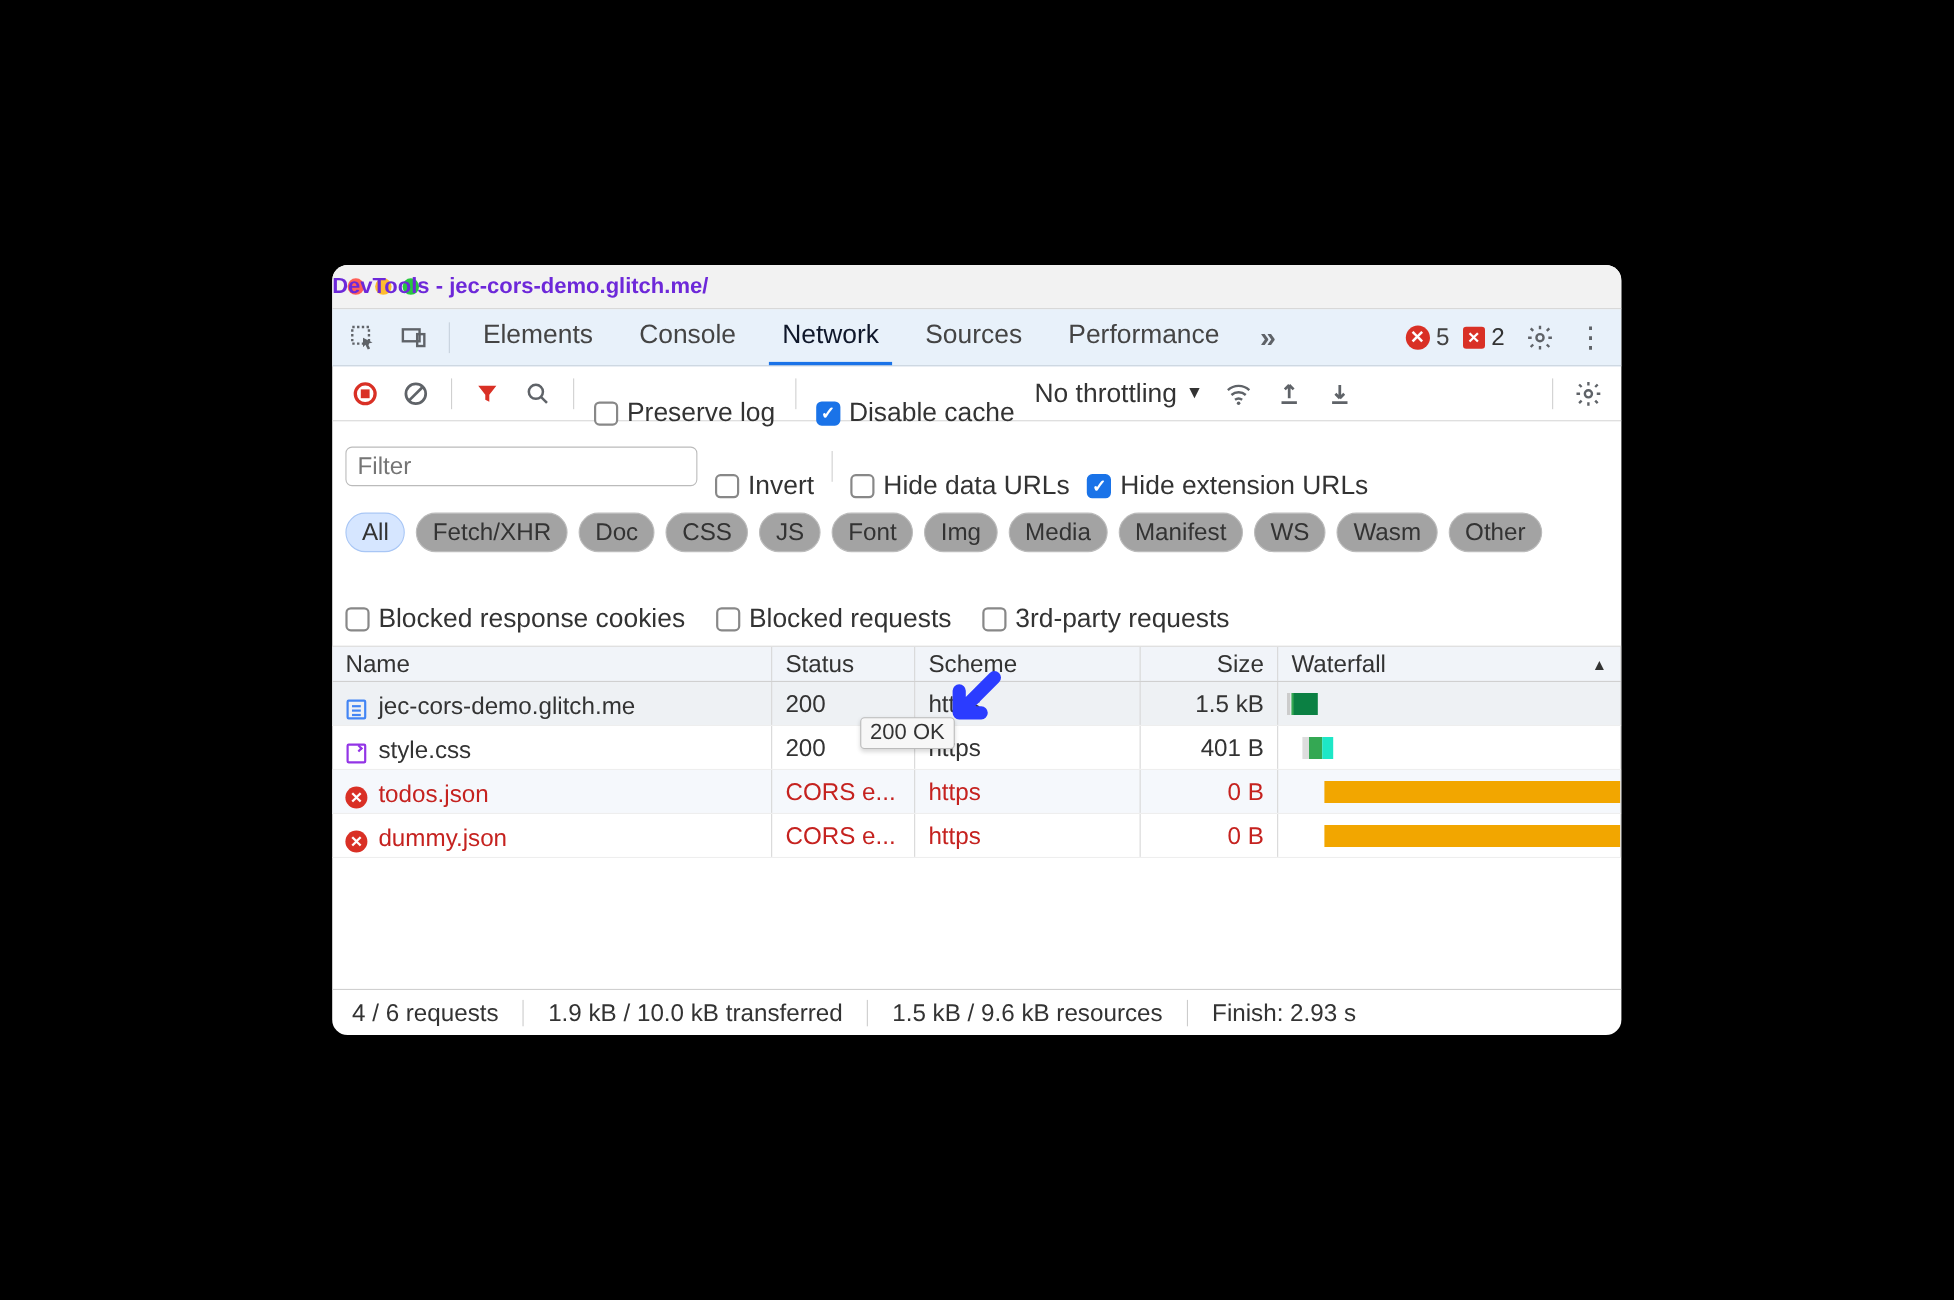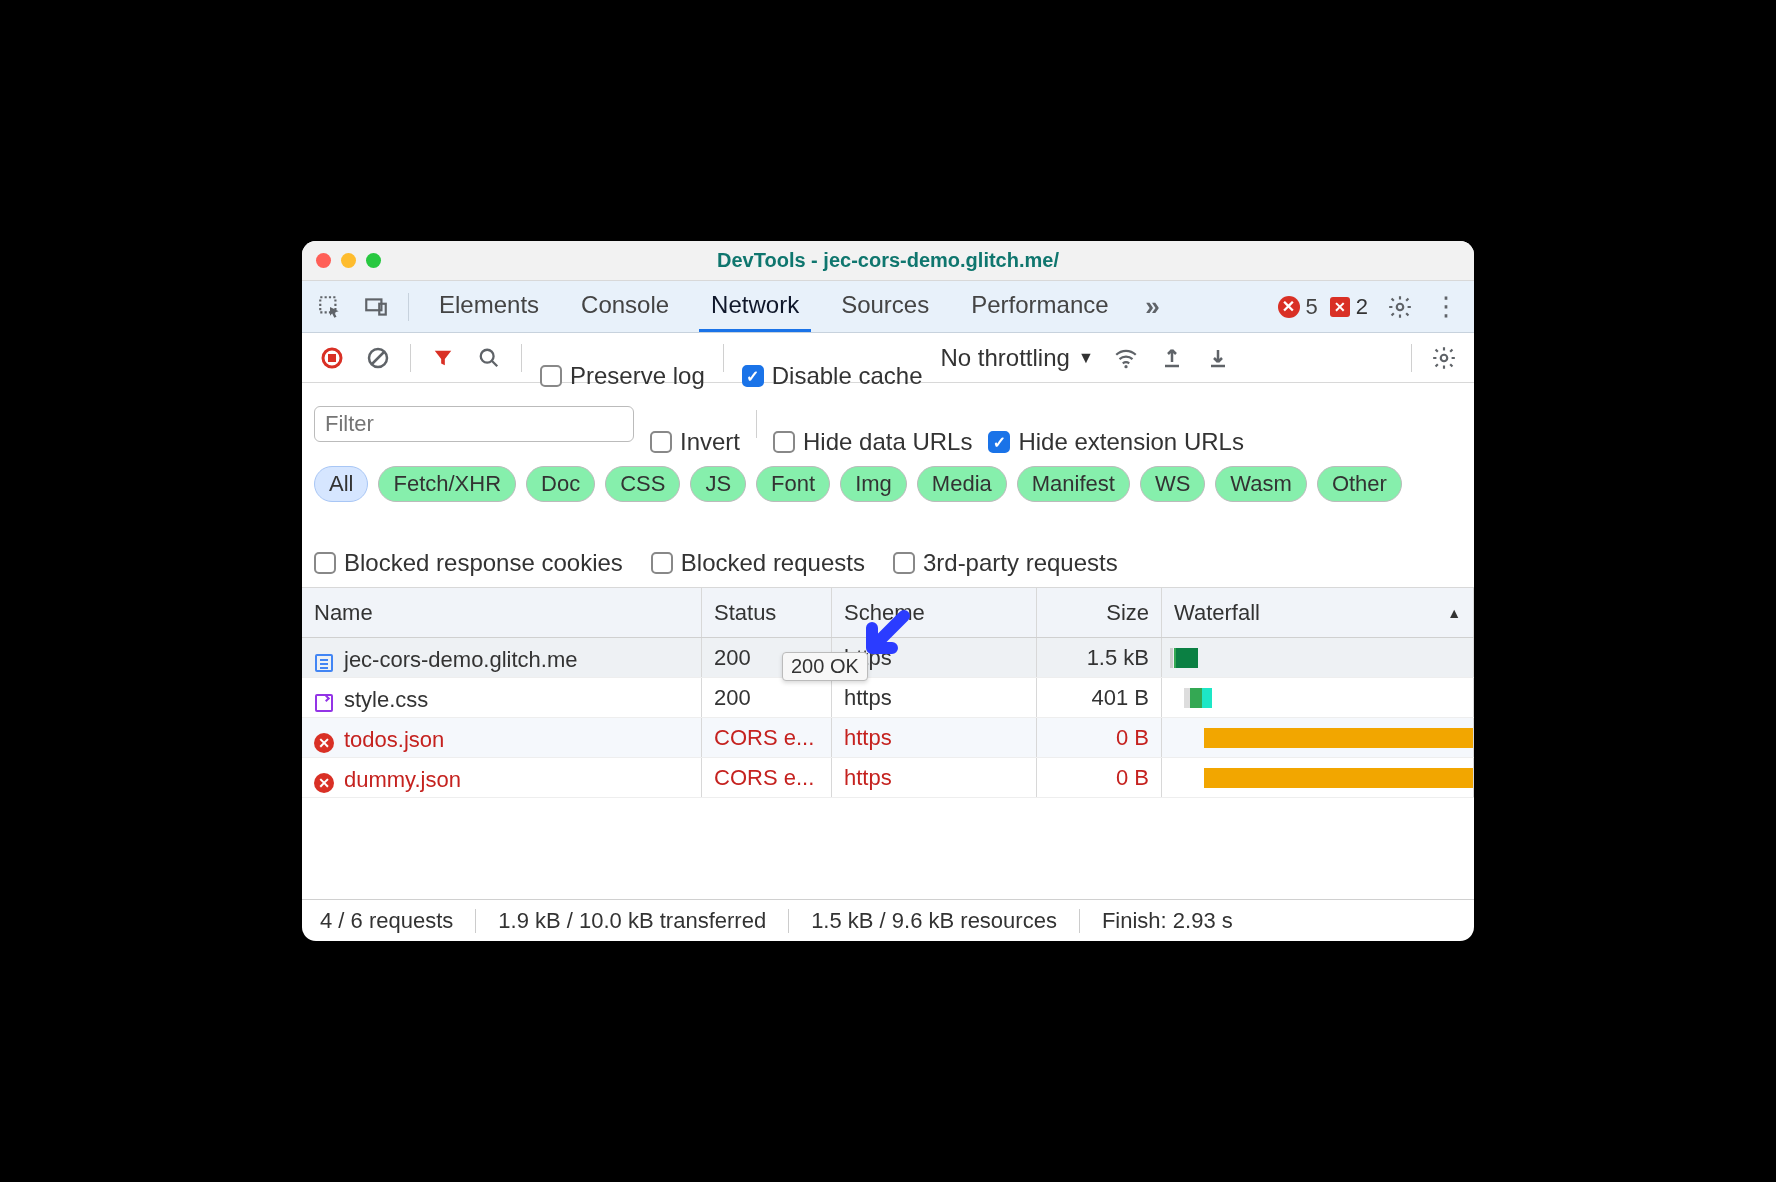--- a/index.html
+++ b/index.html
@@ -35,24 +35,24 @@
     position: relative;
   }
   .traffic { display: flex; gap: 10px; }
   .traffic .dot { width: 15px; height: 15px; border-radius: 50%; }
   .dot.red { background:#ff5f57; }
   .dot.yellow { background:#febc2e; }
   .dot.green { background:#28c840; }
   .titlebar .title {
     position: absolute;
     left: 0; right: 0;
-    text-align: center;
+    text-align: left;
     font-weight: 600;
     font-size: 20px;
-    color: #0f766e;
+    color: #6d28d9;
     pointer-events: none;
   }
 
   .tabbar {
     display: flex;
     align-items: center;
     background: #e8f1fa;
     height: 52px;
     border-bottom: 1px solid #c7d2dd;
     padding: 0 14px;
@@ -101,33 +101,33 @@
     padding: 8px 4px 10px 12px;
     display:flex; flex-direction:column; gap:10px;
     border-bottom:1px solid #d8d8d8;
   }
   .filter-row1 { display:flex; align-items:center; gap:16px; }
   .filter-input {
     width: 320px; height:36px; border:1px solid #bbb; border-radius:6px; padding:0 10px; font-size:22px;
   }
   .pill-row { display:flex; flex-wrap:wrap; gap:10px; }
   .pill {
-    border:1px solid #bbb; border-radius:18px; padding:4px 14px; font-size:22px; cursor:pointer; background:#86efac;
+    border:1px solid #bbb; border-radius:18px; padding:4px 14px; font-size:22px; cursor:pointer; background:#a3a3a3;
   }
   .pill.active { background:#d6e6ff; border-color:#a8c6f5; }
   .filter-row3 { display:flex; gap:28px; }
 
   .table-area { flex:1; display:flex; flex-direction:column; overflow:hidden; position:relative; }
   .thead, .trow {
     display:grid;
     grid-template-columns: 400px 130px 205px 125px 1fr;
     align-items:center;
   }
   .thead {
-    background:#f1f4f9; height:50px; border-bottom:1px solid #d0d0d0;
+    background:#f1f4f9; height:32px; border-bottom:1px solid #d0d0d0;
     font-size:22px; color:#333;
   }
   .thead > div, .trow > div {
     padding: 4px 12px; border-right:1px solid #d8d8d8; height:100%; display:flex; align-items:center;
     white-space:nowrap; overflow:hidden; text-overflow:ellipsis;
   }
   .thead .size, .trow .size { justify-content:flex-end; }
   .thead .wf { justify-content:space-between; }
   .trow { height:40px; font-size:22px; border-bottom:1px solid #eee; }
   .trow.alt { background:#f5f8fc; }

